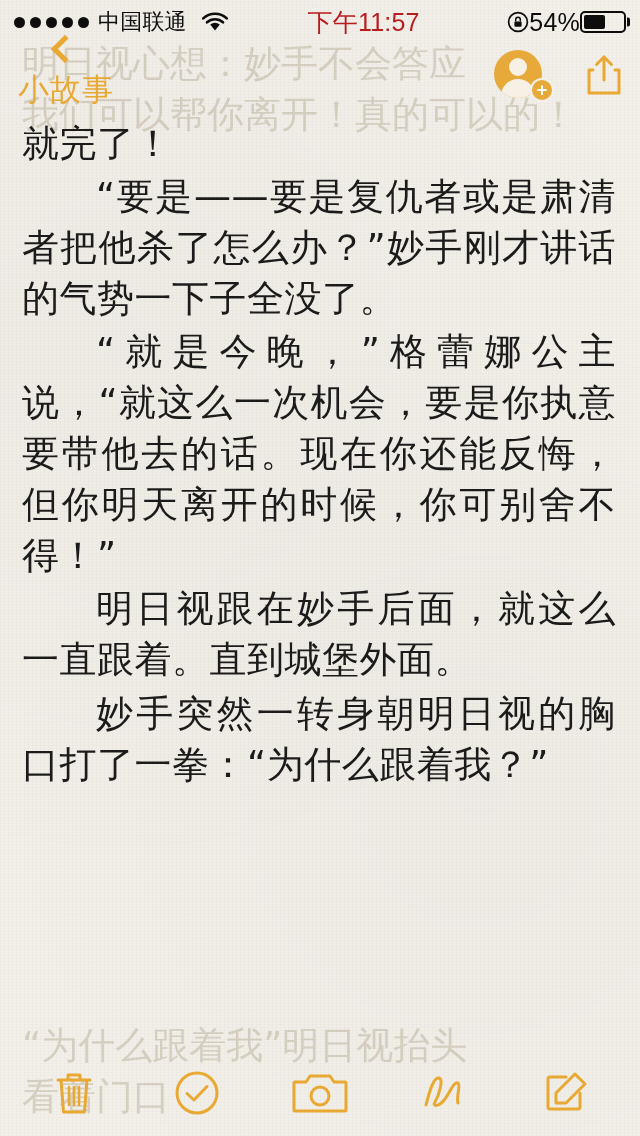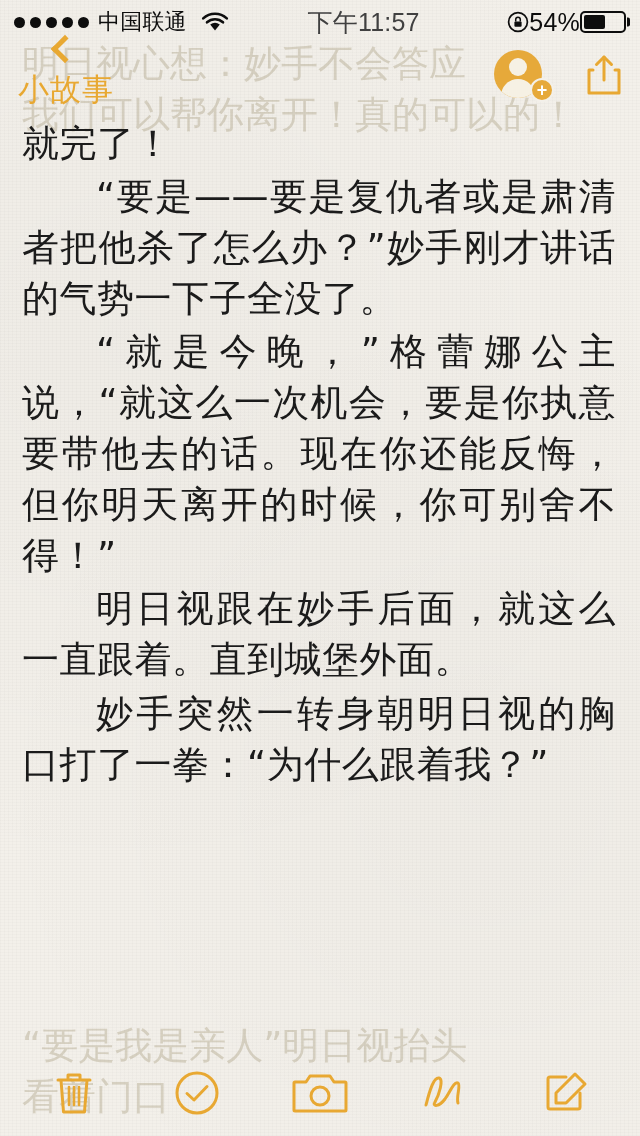--- a/index.html
+++ b/index.html
@@ -43,21 +43,21 @@
   .dot {
     width: 11px; height: 11px; border-radius: 50%;
     background: #0d0d0d;
   }
   .carrier { font-size: 22px; color: #0d0d0d; }
   .wifi-icon { margin-left: 4px; display:flex; align-items:center; }
   .sb-center {
     flex: 1 1 auto;
     text-align: center;
     font-size: 25px;
-    color: #404040;
+    color: #b91c1c;
     margin-left: -10px;
   }
   .sb-right { display: flex; align-items: center; flex: 0 0 auto; }
   .lock-rotate { display: flex; align-items: center; }
   .batt-pct { font-size: 25px; color: #0d0d0d; }
   .battery {
     width: 46px; height: 22px;
     border: 2px solid #0d0d0d;
     border-radius: 5px;
     position: relative;
@@ -270,21 +270,21 @@
 
 <div class="article">
   <p>就完了！</p>
   <p class="indent">“要是——要是复仇者或是肃清者把他杀了怎么办？”妙手刚才讲话的气势一下子全没了。</p>
   <p class="indent">“就是今晚，”格蕾娜公主说，“就这么一次机会，要是你执意要带他去的话。现在你还能反悔，但你明天离开的时候，你可别舍不得！”</p>
   <p class="indent">明日视跟在妙手后面，就这么一直跟着。直到城堡外面。</p>
   <p class="indent">妙手突然一转身朝明日视的胸口打了一拳：“为什么跟着我？”</p>
 </div>
 
 <div class="ghost ghost-bottom">
-  <div>“要是我是亲人”明日视抬头</div>
+  <div>“为什么跟着我”明日视抬头</div>
   <div>看着门口</div>
 </div>
 
 <div class="toolbar">
   <div class="tb-item">
     <span>
       <svg width="44" height="50" viewBox="0 0 44 50">
         <path d="M6 12 H38" stroke="#e8a832" stroke-width="3" stroke-linecap="round"></path>
         <path d="M16 12 V7 h12 v5" stroke="#e8a832" stroke-width="3" fill="none" stroke-linejoin="round"></path>
         <path d="M9 12 L11.5 44 h21 L35 12" stroke="#e8a832" stroke-width="3" fill="none" stroke-linejoin="round"></path>

